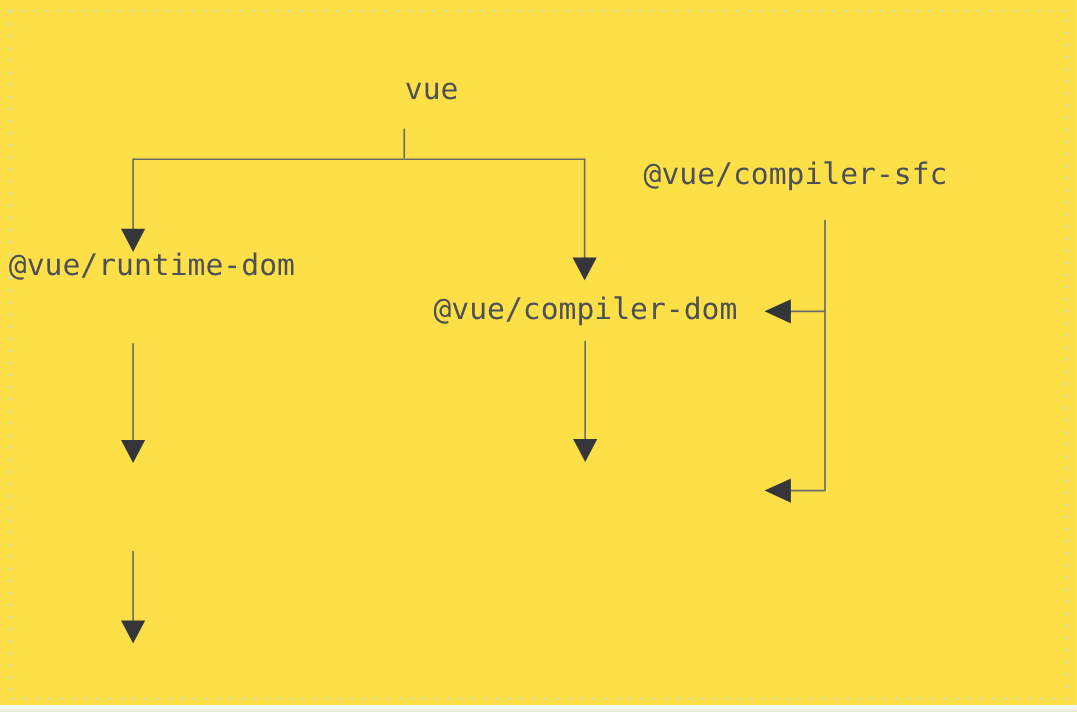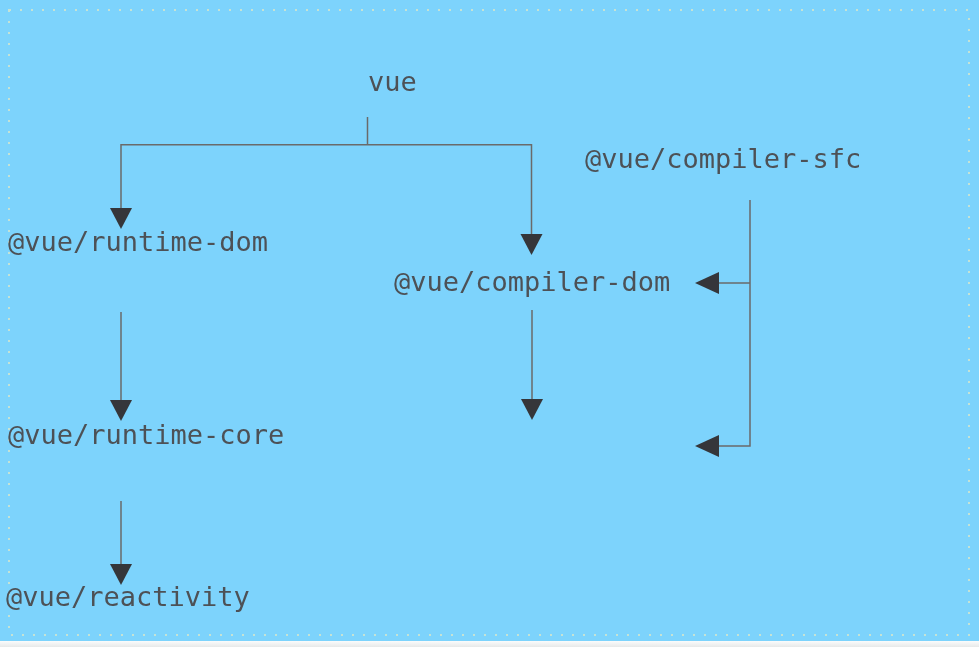--- a/index.html
+++ b/index.html
@@ -5,21 +5,21 @@
   html,body{margin:0;padding:0;}
   body{
     width:979px;height:647px;
     background:#ffffff;
     font-family:"DejaVu Sans Mono","Liberation Mono",monospace;
     overflow:hidden;
   }
   .canvas{
     position:relative;
     width:979px;height:647px;
-    background:#7dd3fc;
+    background:#fde047;
   }
   .canvas svg{position:absolute;left:0;top:0;}
   .node{
     position:absolute;
     font-size:27px;
     line-height:1;
     color:#4d5156;
     white-space:nowrap;
     letter-spacing:0px;
   }
@@ -67,19 +67,17 @@
   </svg>
 
   <div class="node" style="left:368px;top:68px">vue</div>
 
   <div class="node" style="left:585px;top:145px">@vue/compiler-sfc</div>
 
   <div class="node" style="left:8px;top:228px">@vue/runtime-dom</div>
 
   <div class="node" style="left:394px;top:268px">@vue/compiler-dom</div>
 
-  <div class="node" style="left:8px;top:421px">@vue/runtime-core</div>
 
 
-  <div class="node" style="left:6px;top:583px">@vue/reactivity</div>
 
   <div class="bottom-fade"></div>
 </div>
 
 </body></html>

